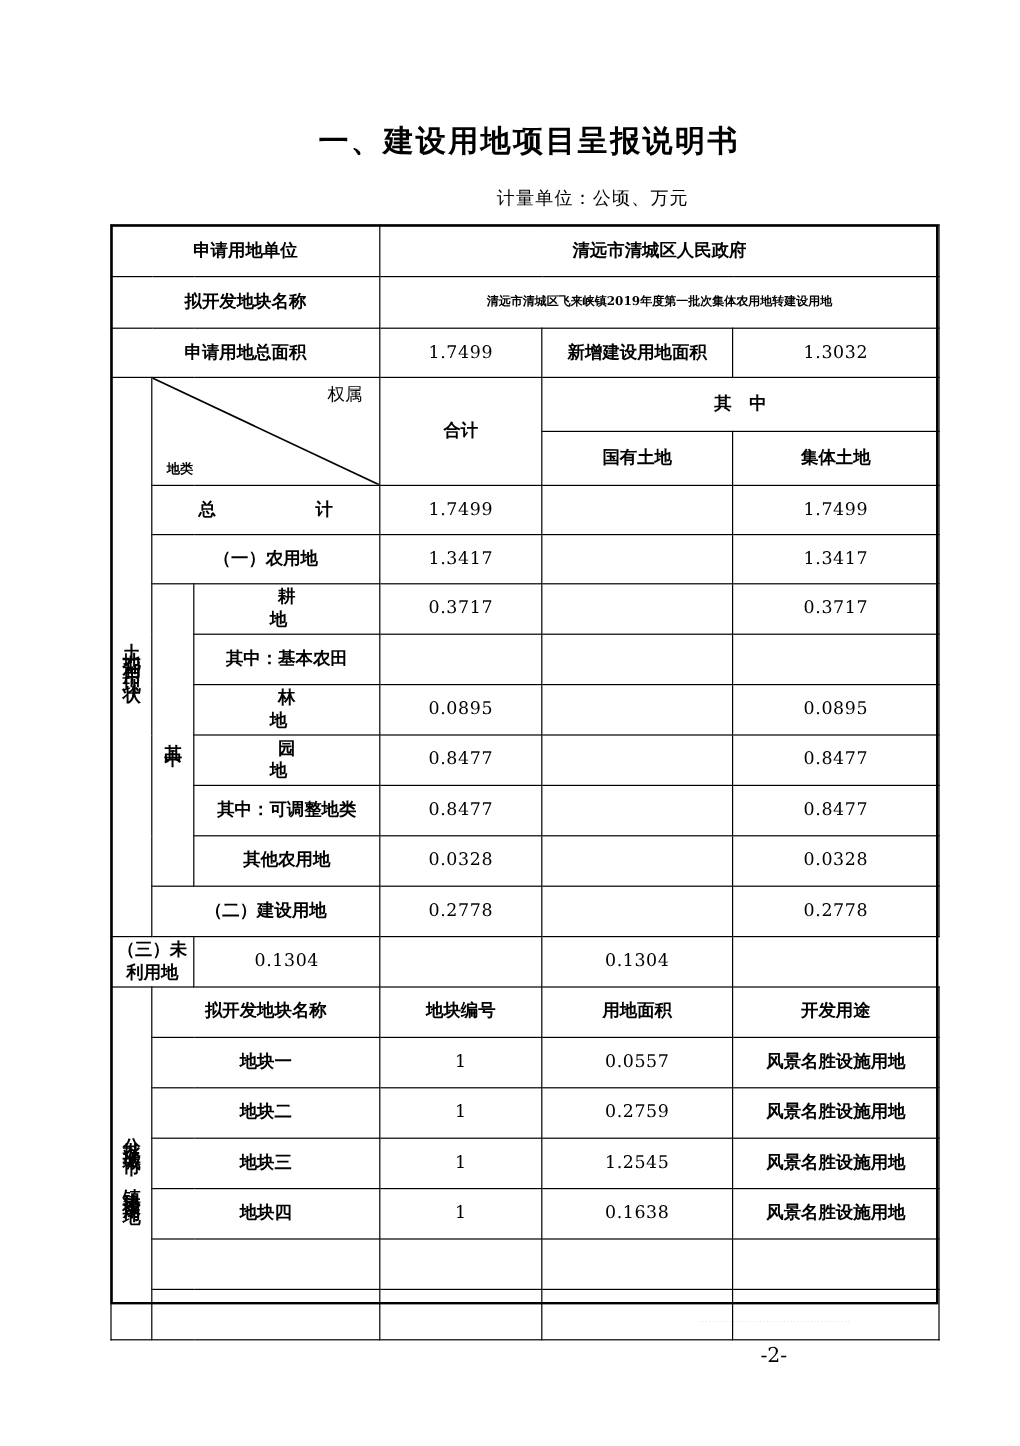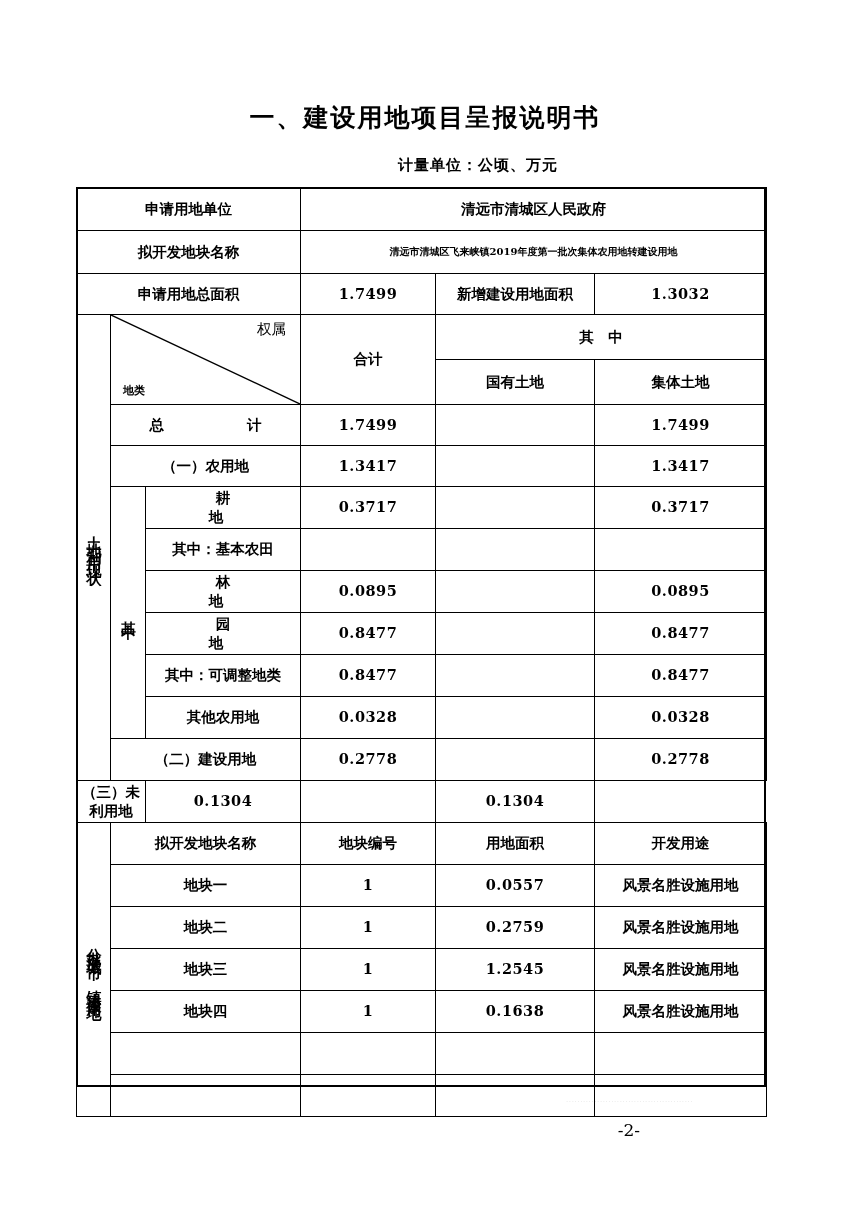--- a/index.html
+++ b/index.html
@@ -10,41 +10,41 @@
   body {
     width: 850px;
     height: 1205px;
     position: relative;
     font-family: "DejaVu Sans", "Liberation Sans", sans-serif;
     color: #000000;
     overflow: hidden;
   }
   .page {
     position: absolute;
-    left: 0; top: 0;
+    left: 16px; top: 0;
     width: 708px;
     height: 1205px;
   }
   .doc-title {
     position: absolute;
     left: 0;
     top: 101px;
     width: 850px;
     text-align: center;
     font-size: 25px;
     font-weight: bold;
     letter-spacing: 2px;
     font-family: "DejaVu Serif", "Liberation Serif", serif;
   }
   .unit-line {
     position: absolute;
     right: 150px;
     top: 156px;
     font-size: 15px;
-    font-weight: bold;
+    font-weight: normal;
     letter-spacing: 1px;
     font-family: "DejaVu Serif", "Liberation Serif", serif;
   }
   table.main {
     position: absolute;
     left: 76px;
     top: 187px;
     width: 690px;
     border-collapse: collapse;
     table-layout: fixed;
@@ -54,21 +54,21 @@
     text-align: center;
     vertical-align: middle;
     font-size: 14.5px;
     font-family: "DejaVu Serif", "Liberation Serif", serif;
     font-weight: bold;
     padding: 0;
     line-height: 1.25;
   }
   table.main td.num {
     font-family: "DejaVu Serif", "Liberation Serif", serif;
-    font-weight: bold;
+    font-weight: normal;
     letter-spacing: 0.5px;
   }
   .outer-border {
     position: absolute;
     left: 76px;
     top: 187px;
     width: 690px;
     height: 900px;
     border: 2px solid #000;
     box-sizing: border-box;

